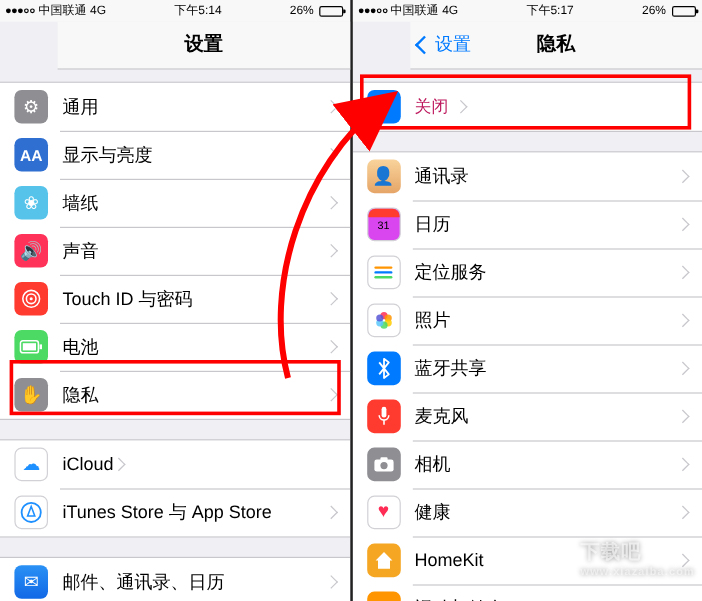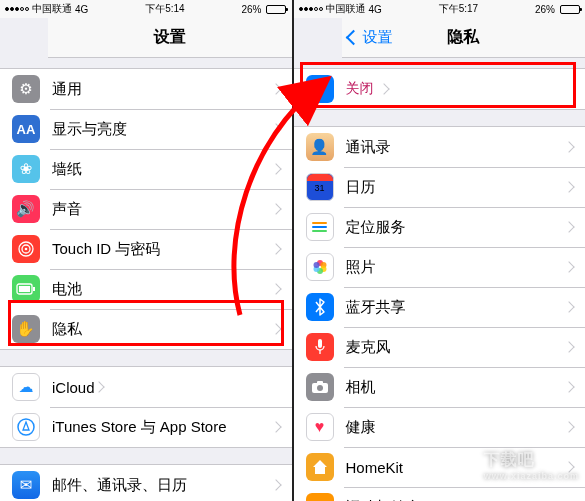--- a/index.html
+++ b/index.html
@@ -95,21 +95,21 @@
   .ic-wallpaper { background: #55c3ea; }
   .ic-sound     { background: #ff3259; }
   .ic-touchid   { background: #ff3b30; }
   .ic-battery   { background: #4cd964; }
   .ic-privacy   { background: #8e8e93; }
   .ic-icloud    { background: #fff; border: 0.5px solid #d1d1d6; }
   .ic-appstore  { background: #fff; border: 0.5px solid #d1d1d6; }
   .ic-mail      { background: linear-gradient(#2a91f5,#1268e6); }
   .ic-location  { background: #007aff; }
   .ic-contacts  { background: linear-gradient(#f8d39b,#e6a567); }
-  .ic-calendar  { background: #1d4ed8; border: 0.5px solid #d1d1d6; }
+  .ic-calendar  { background: #d946ef; border: 0.5px solid #d1d1d6; }
   .ic-reminders { background: #fff; border: 0.5px solid #d1d1d6; }
   .ic-photos    { background: #fff; border: 0.5px solid #d1d1d6; }
   .ic-bluetooth { background: #007aff; }
   .ic-mic       { background: #ff3b30; }
   .ic-camera    { background: #8e8e93; }
   .ic-health    { background: #fff; border: 0.5px solid #d1d1d6; }
   .ic-homekit   { background: #f5a623; }
   .ic-motion    { background: #ff9500; }
   
   .highlight {

